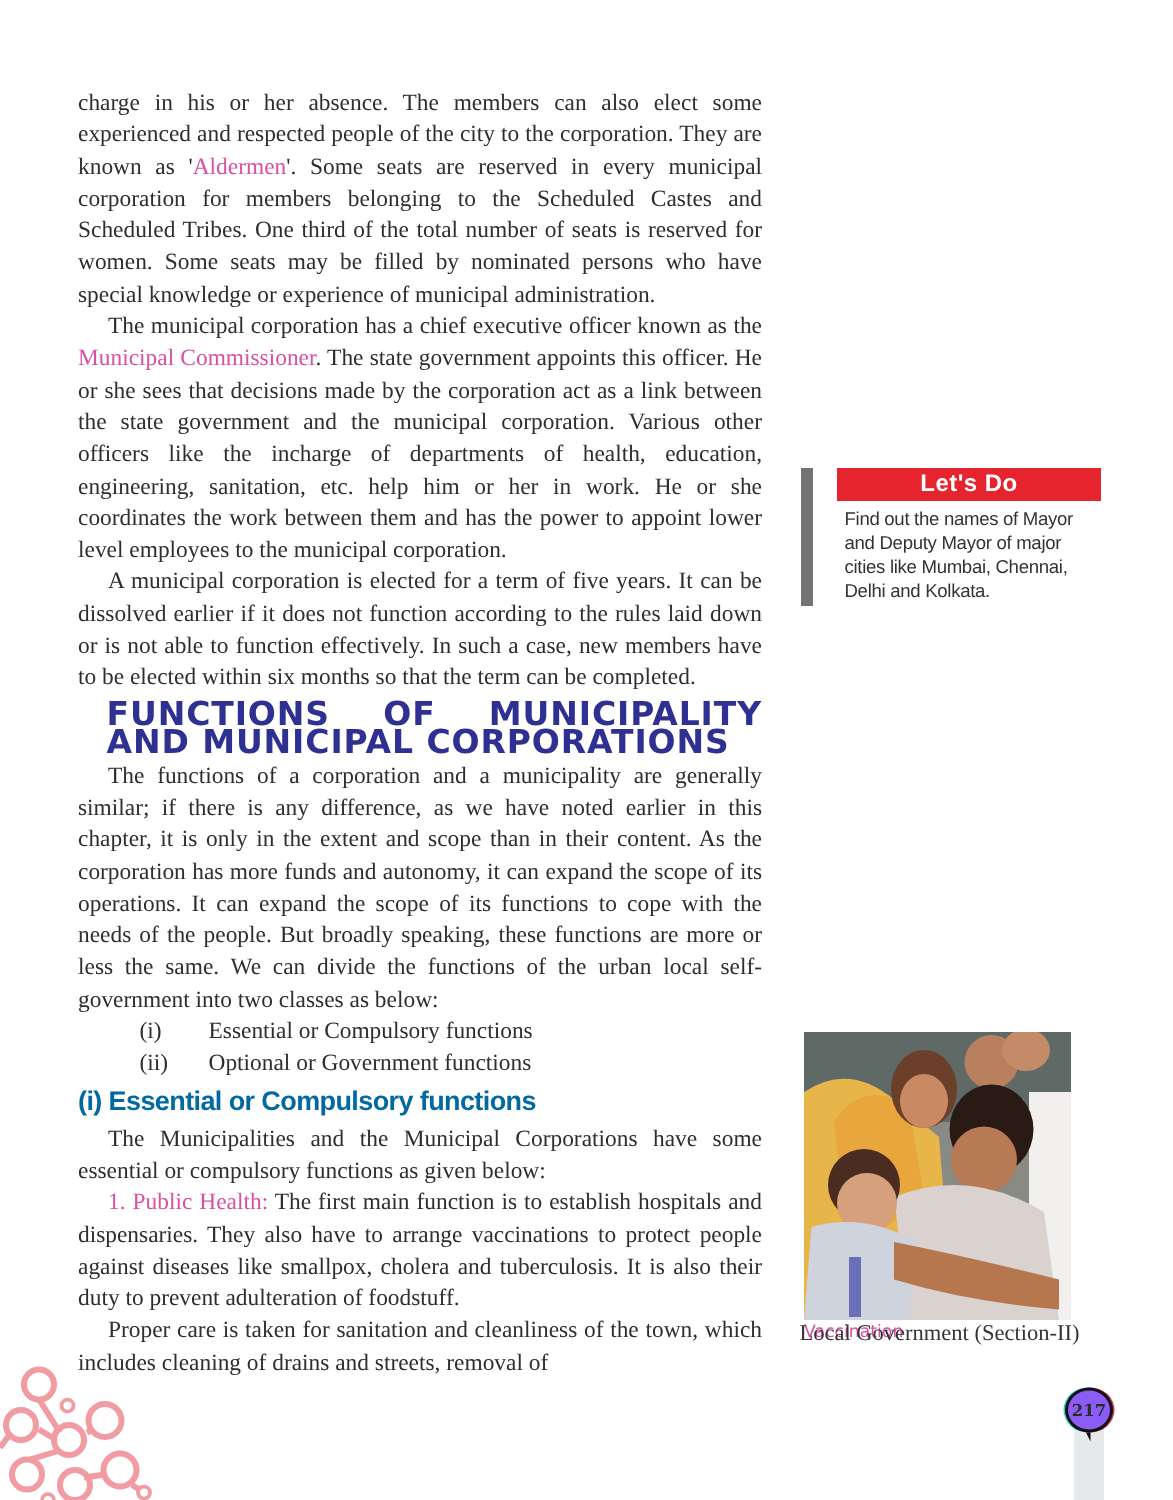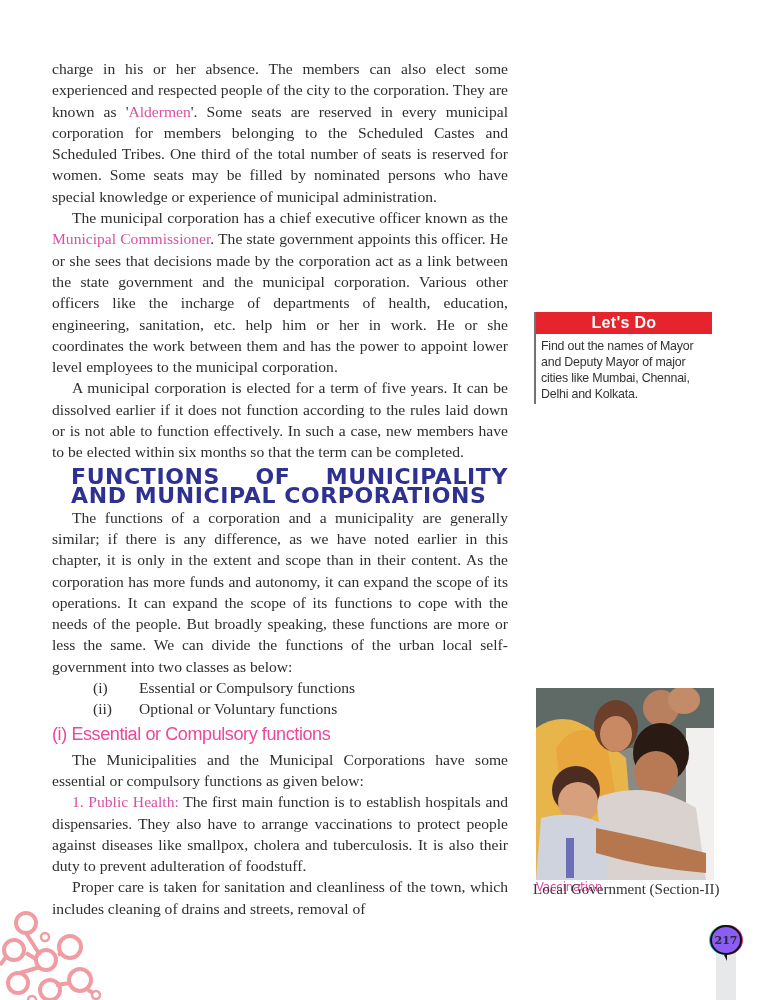--- a/index.html
+++ b/index.html
@@ -14,30 +14,31 @@
   }
   .main p { margin: 0; }
   .main p.indent { text-indent: 20px; }
   .pink { color: #d94fa4; }
   .h-blue {
     font-family: "DejaVu Sans", "Liberation Sans", sans-serif; font-weight: bold;
     color: #2e3192; font-size: 22px; line-height: 19px; letter-spacing: 0.6px;
     margin: 4px 0 2px 19px !important; text-align: justify; text-align-last: auto;
   }
   .h-red {
-    font-family: "Liberation Sans", "DejaVu Sans", sans-serif; font-weight: normal;
-    color: #ec4899; font-size: 18px; line-height: 24px; letter-spacing: -0.4px;
+    font-family: "Liberation Sans", "DejaVu Sans", sans-serif; font-weight: bold;
+    color: #0369a1; font-size: 18px; line-height: 24px; letter-spacing: -0.4px;
     margin: 2px 0 3px 0 !important;
   }
   .list { margin: 0; padding: 0; list-style: none; }
   .list li { display: flex; padding-left: 41px; }
   .list li .num { width: 46px; flex: none; }
   .lets-do {
     position: absolute; left: 534px; top: 312px; width: 176px;
-    border-left: 2px solid #737373;
+    border-left: 8px solid #737373;
+    padding-left: 16px;
   }
   .lets-do .hd {
     background: #e5242e; color: #fff; text-align: center;
     font-family: "Liberation Sans", "DejaVu Sans", sans-serif; font-weight: bold;
     font-size: 16px; line-height: 22px; letter-spacing: 0.3px;
   }
   .lets-do .bd {
     font-family: "Liberation Sans", "DejaVu Sans", sans-serif; font-size: 12.4px;
     line-height: 16px; color: #333; padding: 4px 0 2px 5px; letter-spacing: -0.2px;
   }
@@ -79,21 +80,21 @@
   <p class="indent">A municipal corporation is elected for a term of five years. It can be dissolved earlier if it does not function according to the rules laid down or is not able to function effectively. In such a case, new members have to be elected within six months so that the term can be completed.</p>
   <p class="h-blue">FUNCTIONS OF MUNICIPALITY AND MUNICIPAL CORPORATIONS</p>
   <p class="indent">The functions of a corporation and a municipality are generally similar; if there is any difference, as we have noted earlier in this chapter, it is only in the extent and scope than in their content. As the corporation has more funds and autonomy, it can expand the scope of its operations. It can expand the scope of its functions to cope with the needs of the people. But broadly speaking, these functions are more or less the same. We can divide the functions of the urban local self-government into two classes as below:</p>
   <ul class="list">
     <li>
         <span class="num">(i)</span>
         <span>Essential or Compulsory functions</span>
       </li>
     <li>
         <span class="num">(ii)</span>
-        <span>Optional or Voluntary functions</span>
+        <span>Optional or Government functions</span>
       </li>
   </ul>
   <p class="h-red">(i) Essential or Compulsory functions</p>
   <p class="indent">The Municipalities and the Municipal Corporations have some essential or compulsory functions as given below:</p>
   <p class="indent"><span class="pink">1. Public Health:</span><span> The first main function is to establish hospitals and dispensaries. They also have to arrange vaccinations to protect people against diseases like smallpox, cholera and tuberculosis. It is also their duty to prevent adulteration of foodstuff.</span></p>
   <p class="indent">Proper care is taken for sanitation and cleanliness of the town, which includes cleaning of drains and streets, removal of</p>
 </div>
 
 <div class="lets-do">
   <div class="hd">Let's Do</div>

